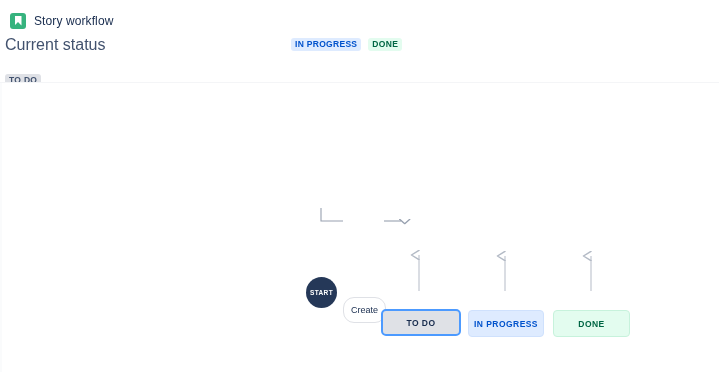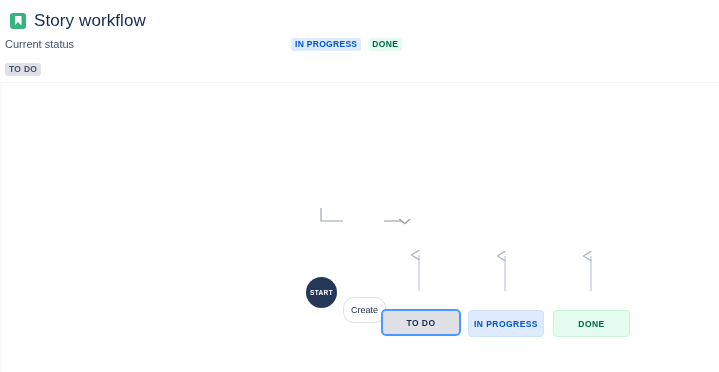--- a/index.html
+++ b/index.html
@@ -38,43 +38,43 @@
     content: "";
     position: absolute;
     left: 4.5px;
     top: 3px;
     width: 7px;
     height: 10px;
     background: #ffffff;
     clip-path: polygon(0 0, 100% 0, 100% 100%, 50% 66%, 0 100%);
   }
   #page-title {
-    font-size: 17px;
+    font-size: 12px;
     font-weight: 400;
     color: #172B4D;
     letter-spacing: 0.1px;
     line-height: 1;
     white-space: nowrap;
   }
 
   
   #status-row {
     display: flex;
     padding: 8px 0 0 0;
     height: 42px;
   }
   .status-group { position: absolute; }
   #current-status-group { left: 5px; top: 38px; }
   #movable-status-group { left: 291px; top: 38px; }
   .status-group-label {
-    font-size: 11px;
+    font-size: 16px;
     color: #42526E;
     line-height: 13px;
     white-space: nowrap;
-    margin-bottom: 12px;
+    margin-bottom: 23px;
   }
   .badge-strip {
     display: flex;
     gap: 7px;
     align-items: center;
   }
   .lozenge {
     display: inline-block;
     font-size: 8.5px;
     font-weight: bold;

